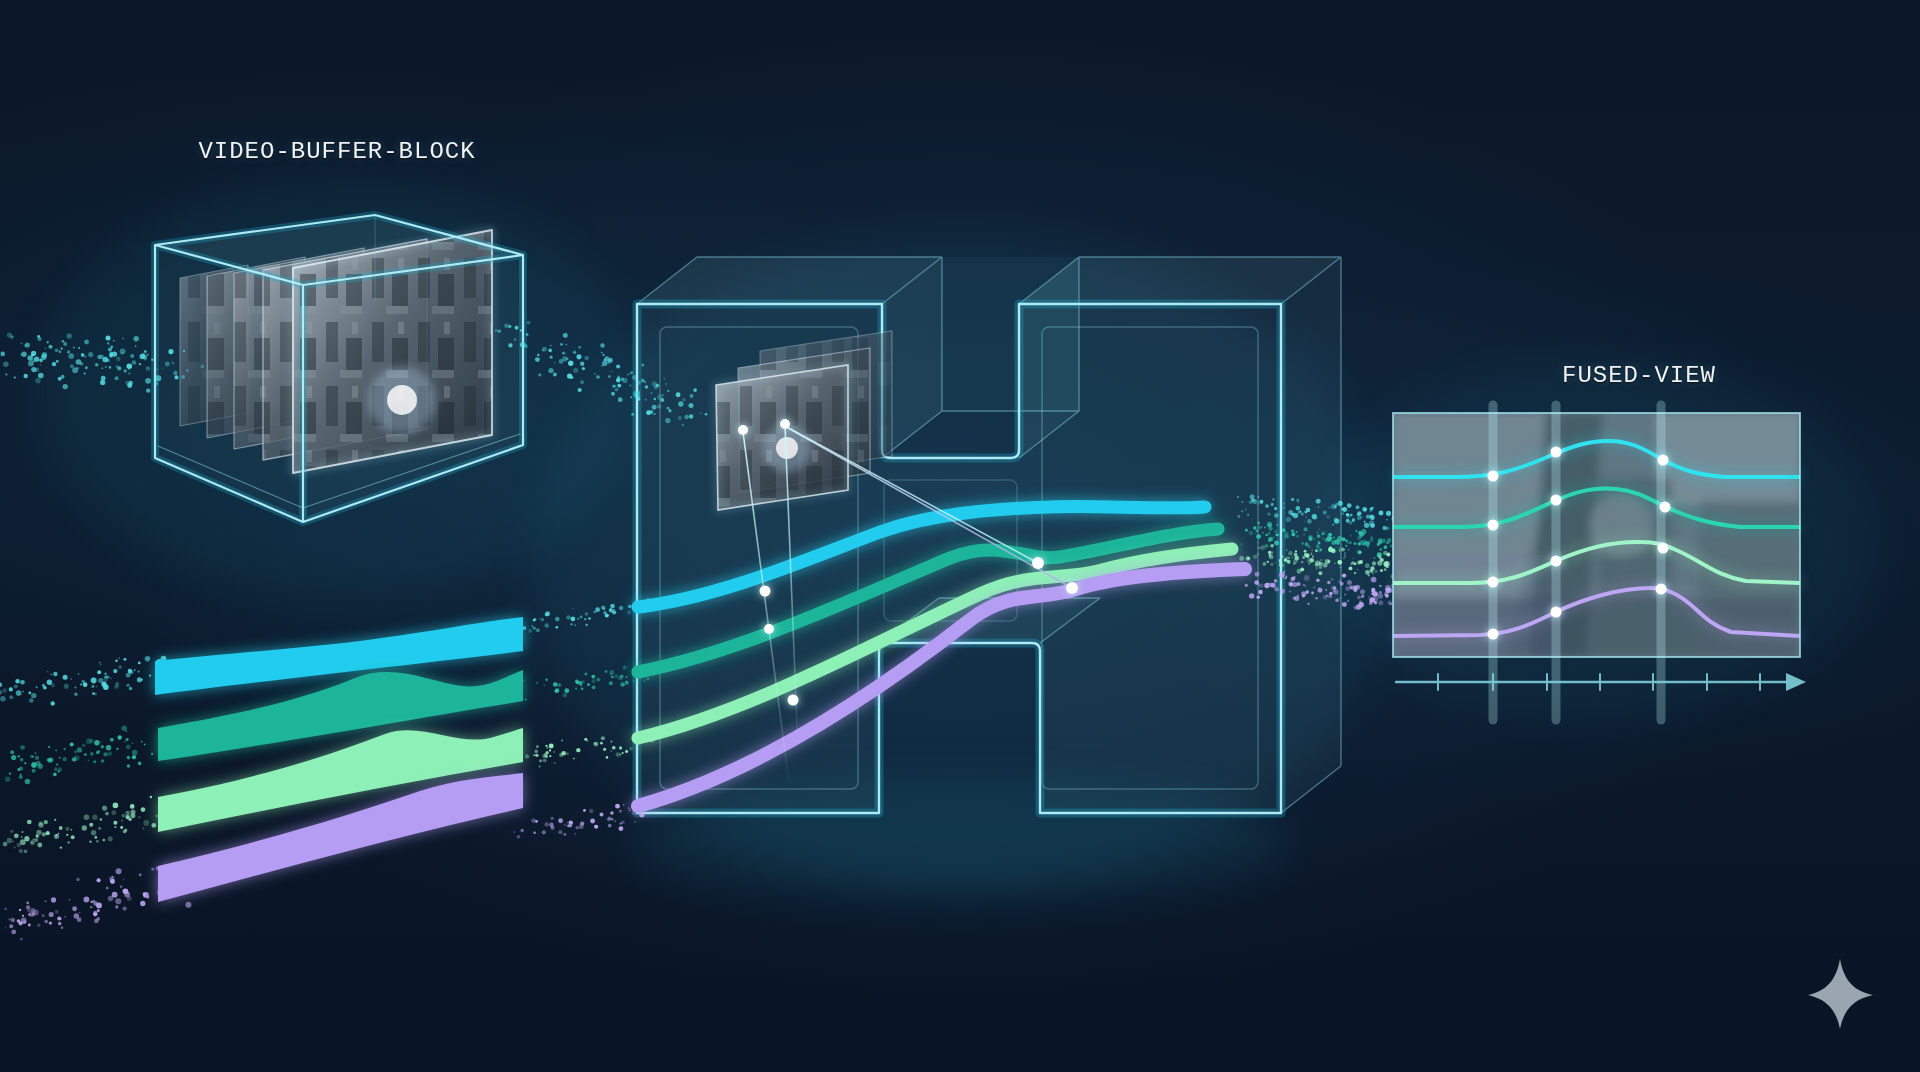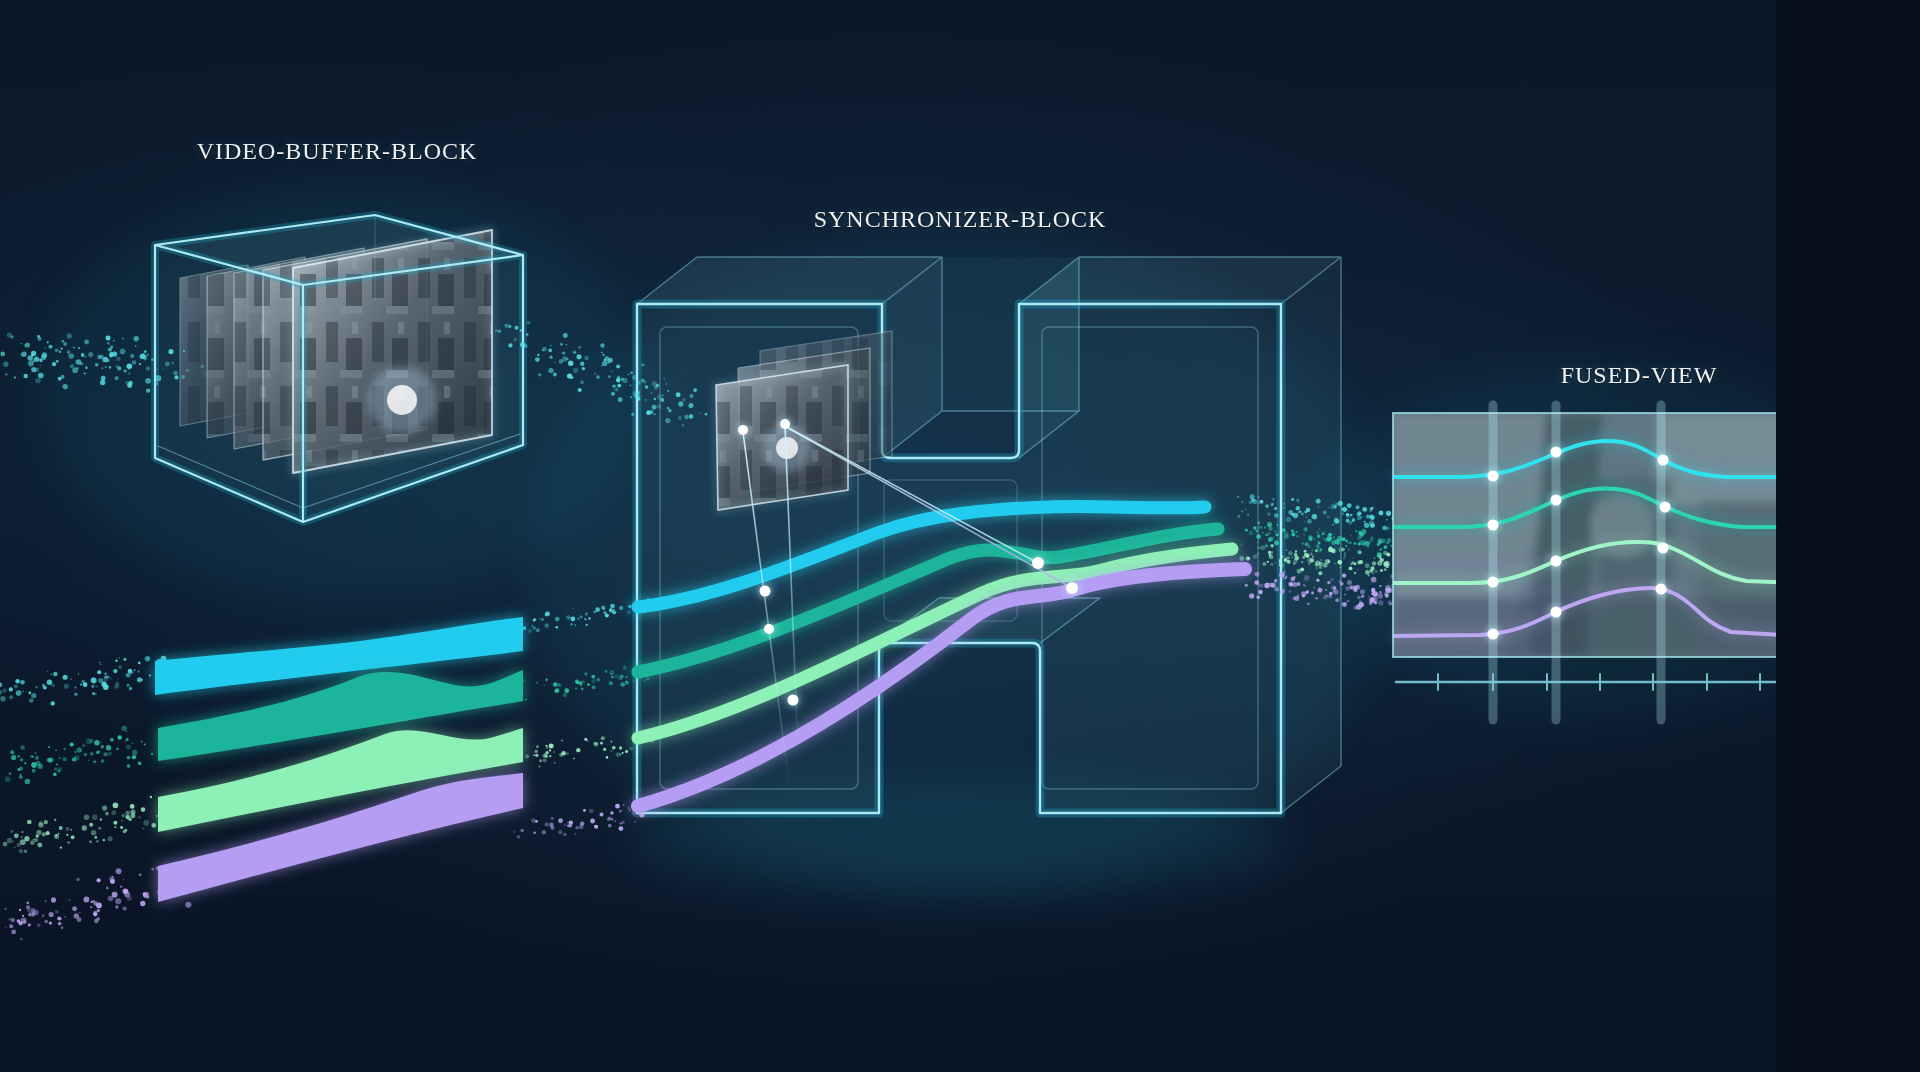--- a/index.html
+++ b/index.html
@@ -1,23 +1,23 @@
 <!DOCTYPE html>
 <html><head>
 <meta charset="utf-8">
 <style>
   html,body{margin:0;padding:0;background:#070f1c;}
   .stage{
-    position:relative;width:1776px;height:1072px;overflow:hidden;
+    position:relative;width:1920px;height:1072px;overflow:hidden;
     background:
       radial-gradient(1200px 700px at 50% 48%, rgba(26,58,88,0.50), rgba(10,22,40,0) 70%),
       radial-gradient(900px 500px at 18% 38%, rgba(20,70,90,0.25), rgba(10,22,40,0) 70%),
       radial-gradient(700px 400px at 83% 50%, rgba(20,70,90,0.20), rgba(10,22,40,0) 70%),
       linear-gradient(180deg,#0b1829 0%, #0c1b2e 45%, #091424 100%);
-    font-family:Liberation Serif, serif;
+    font-family:Liberation Mono, monospace;
   }
   svg{position:absolute;left:0;top:0;}
   .diagram-label{
     position:absolute;transform:translateX(-50%);
     color:#eef3f6;font-size:24px;letter-spacing:1px;font-weight:400;white-space:nowrap;
     text-shadow:0 0 10px rgba(150,220,255,0.25), 0 1px 2px rgba(0,0,0,0.8);
   }
 </style>
 </head>
 <body>
@@ -1512,16 +1512,15 @@
     </g>
     <polygon points="1786,673 1806,682 1786,691" opacity="0.9" fill="#7fcfdc"></polygon>
   </g>
 
   <g transform="translate(1840,995)">
     <path d="M0,-36 C4,-14 14,-4 33,0 C14,4 4,14 0,34 C-4,14 -14,4 -32,0 C-14,-4 -4,-14 0,-36 Z" fill="#9aa5b1"></path>
   </g>
 </svg>
 
 <div class="diagram-label" style="left:337px;top:138px;">VIDEO-BUFFER-BLOCK</div>
-<div class="diagram-label" style="left:960px;top:206px;">SYNCHRONIZER-BLOCK</div>
 <div class="diagram-label" style="left:1639px;top:362px;">FUSED-VIEW</div>
 
 </div>
 
 </body></html>

